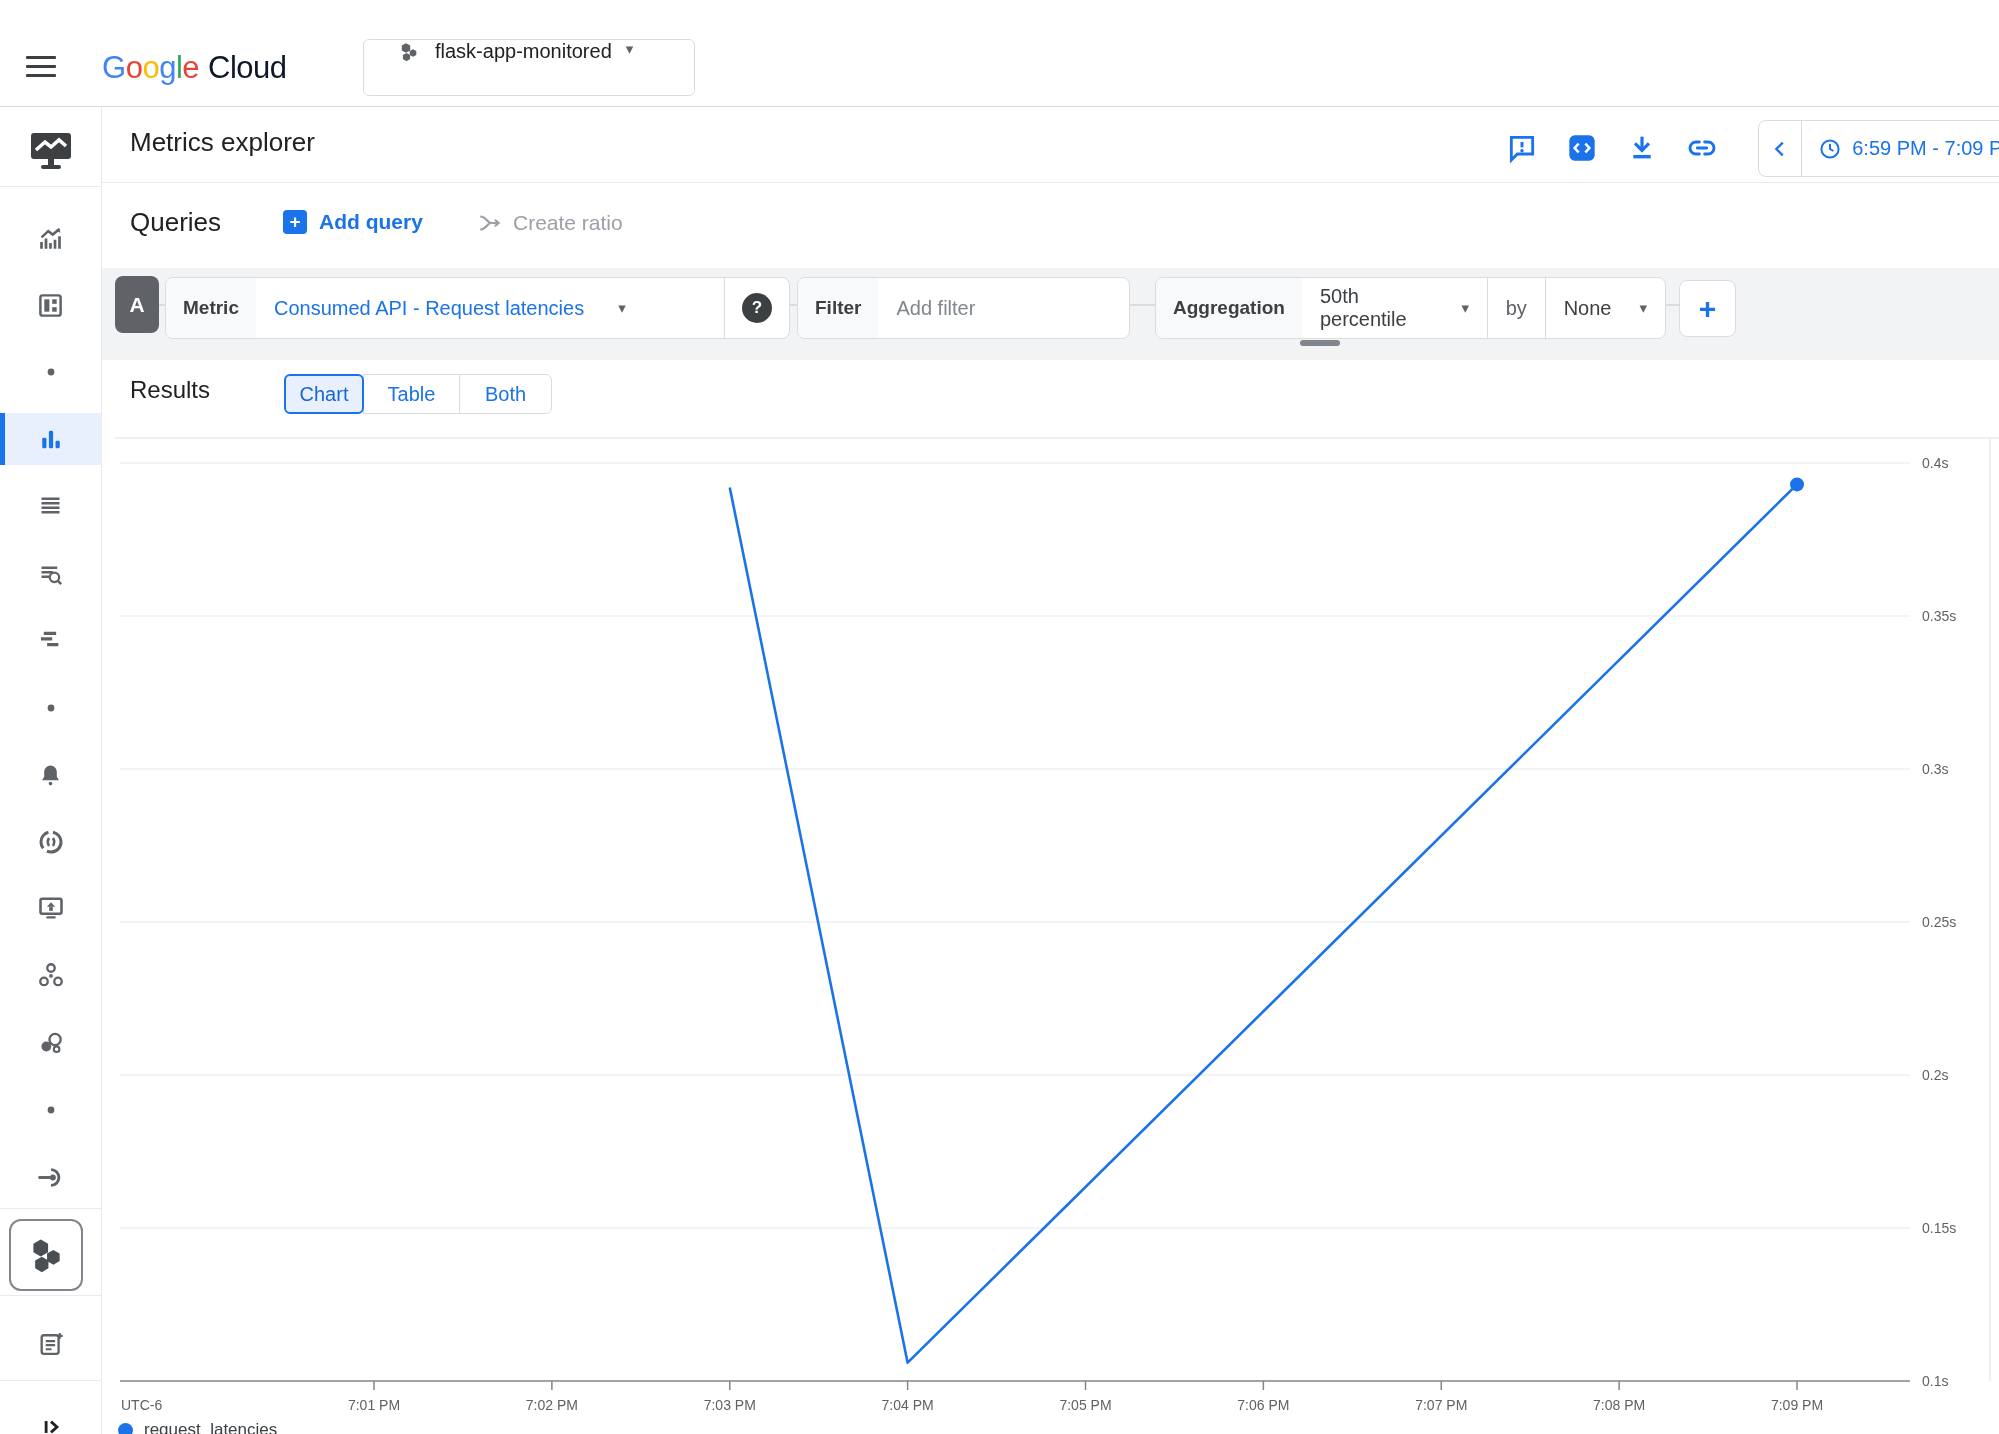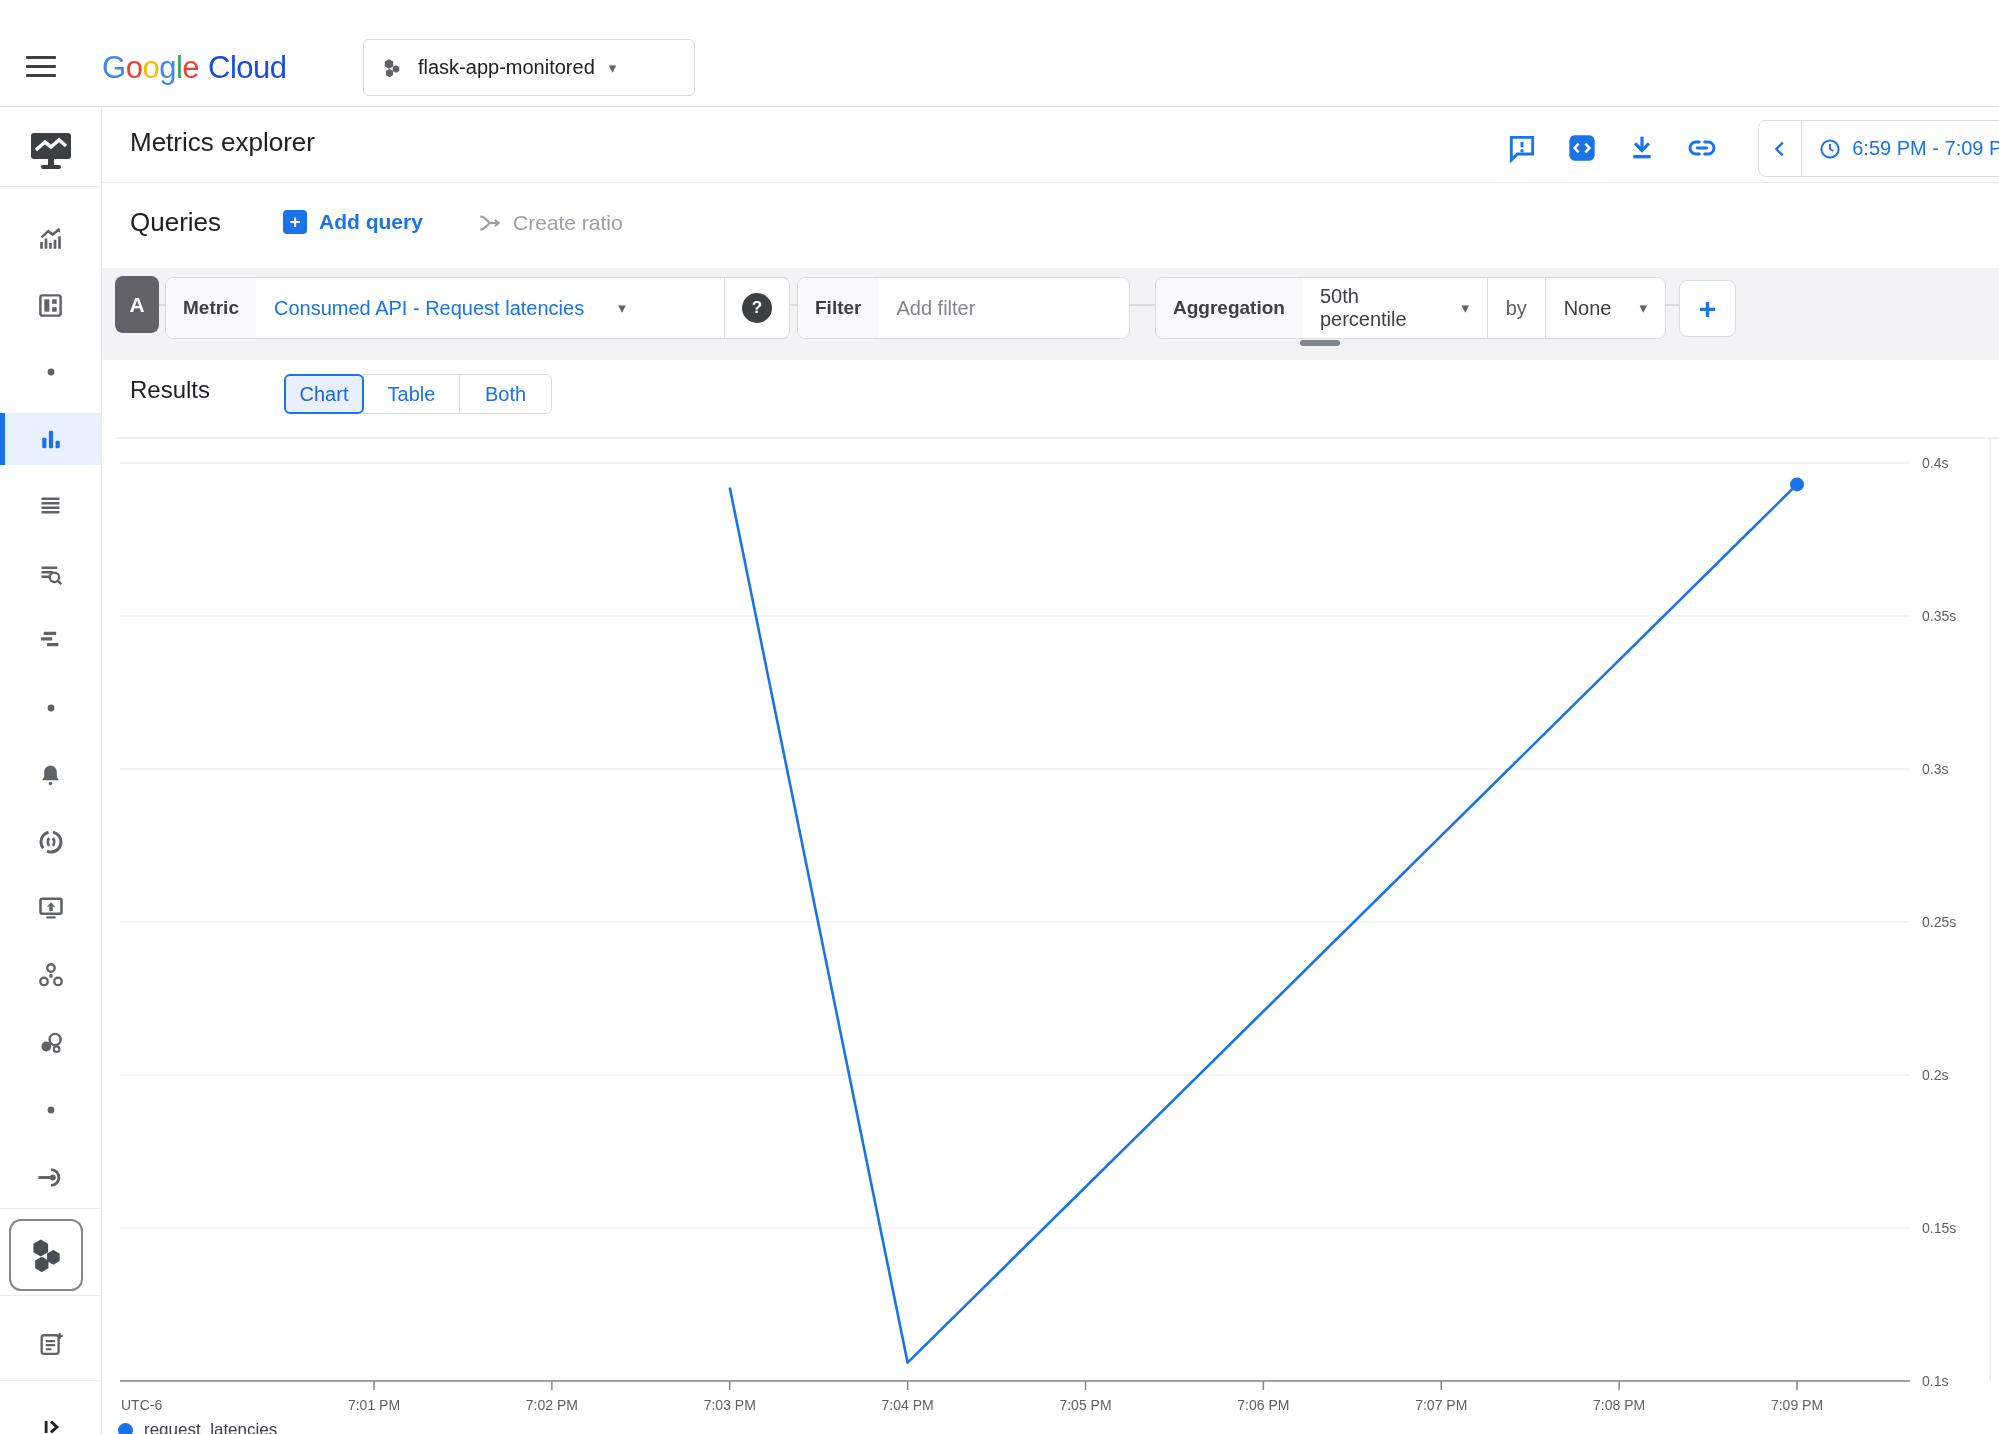--- a/index.html
+++ b/index.html
@@ -3,23 +3,23 @@
 <meta charset="utf-8">
 <style>
   html,body{margin:0;padding:0;background:#fff;}
   #app{position:relative;width:1999px;height:1434px;background:#fff;overflow:hidden;
        font-family:"Liberation Sans",sans-serif;color:#202124;margin-top:28px;}
   
   #topbar{position:absolute;left:0;top:0;width:1999px;height:79px;background:#fff;border-bottom:1px solid #dadce0;box-sizing:border-box;}
   #hamburger{position:absolute;left:26px;top:28px;width:30px;height:24px;cursor:pointer;}
   #hamburger span{display:block;height:3.4px;background:#3c4043;margin-bottom:5.6px;border-radius:1px;}
   #logo{position:absolute;left:102px;top:0;height:79px;display:flex;align-items:center;font-size:31px;letter-spacing:-0.5px;}
-  #logo .cloud{color:#1d4ed8;margin-left:9px;}
+  #logo .cloud{color:#0f172a;margin-left:9px;}
   #project-btn{position:absolute;left:363px;top:11px;width:332px;height:57px;border:1px solid #dadce0;border-radius:6px;
-      box-sizing:border-box;display:flex;align-items:center;padding:0 16px;background:#fff;cursor:pointer;}
+      box-sizing:border-box;display:flex;align-items:flex-start;padding:0 33px;background:#fff;cursor:pointer;}
   #project-btn .pname{font-size:20px;color:#202124;margin-left:14px;}
   .caret{color:#5f6368;font-size:15px;margin-left:14px;}
   #searchbar{position:absolute;left:798px;top:13px;width:1102px;height:54px;border:1px solid #dadce0;border-radius:8px;
       box-sizing:border-box;background:#f8f9fa;display:flex;align-items:stretch;overflow:hidden;}
   #searchbar input{flex:1;border:none;outline:none;background:transparent;padding:0 26px;font-size:20px;
       font-family:"Liberation Sans",sans-serif;color:#202124;}
   #searchbar input::placeholder{color:#5f6368;}
   #search-btn{width:147px;background:#fff;border-left:1px solid #dadce0;display:flex;align-items:center;justify-content:center;
       gap:9px;color:#1a73e8;font-size:20px;font-weight:700;cursor:pointer;}
   

